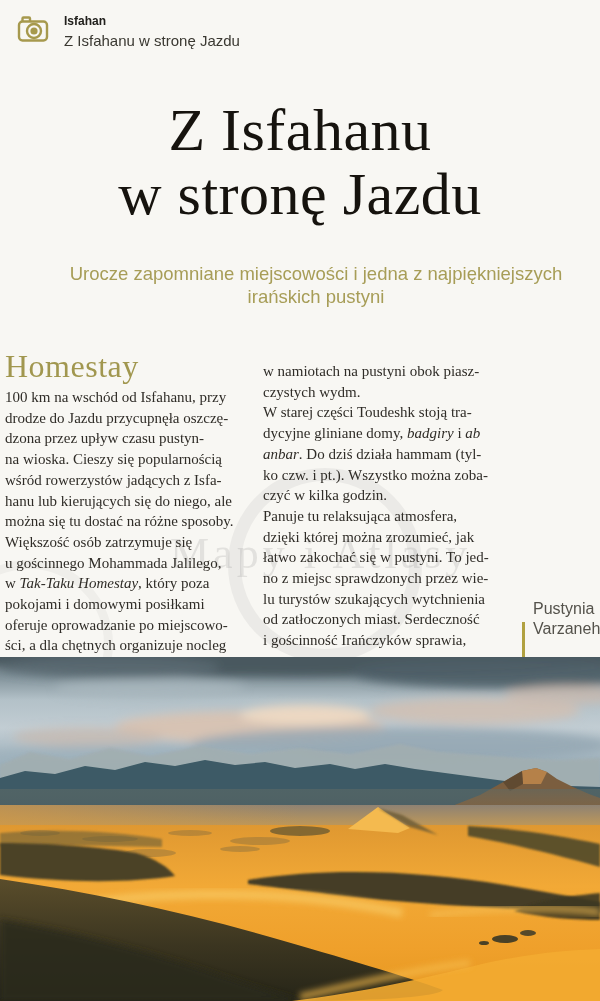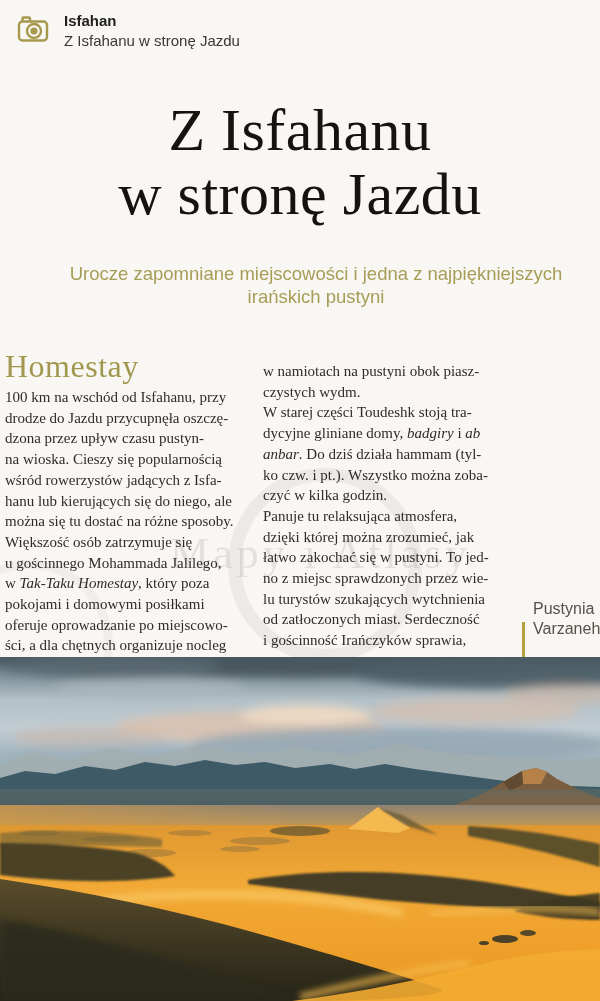--- a/index.html
+++ b/index.html
@@ -4,21 +4,21 @@
 <style>
   html,body{margin:0;padding:0;background:#d8d6d2;}
   #page{
     position:relative;width:600px;height:1001px;margin:0 auto;
     background:#f8f7f3;overflow:hidden;
     font-family:"Liberation Sans",sans-serif;color:#2f2c27;
   }
   
   .hdr{position:absolute;top:12px;left:16px;display:flex;gap:14px;align-items:flex-start;}
   .cam{width:34px;height:34px;flex:0 0 auto;}
-  .kicker{font-size:15px;font-weight:bold;color:#22211d;line-height:18px;}
+  .kicker{font-size:12px;font-weight:bold;color:#22211d;line-height:18px;}
   .kicker-sub{font-size:15px;color:#3a3831;line-height:18px;margin-top:2px;}
   
   .title{
     position:absolute;top:98px;left:0;width:600px;margin:0;
     font-family:"Liberation Serif","DejaVu Serif",serif;font-weight:normal;
     font-size:60px;line-height:64px;letter-spacing:0.5px;
     color:#16130e;text-align:center;white-space:pre-line;
   }
   .subtitle{
     position:absolute;top:246px;left:30px;width:540px;margin:16px;

